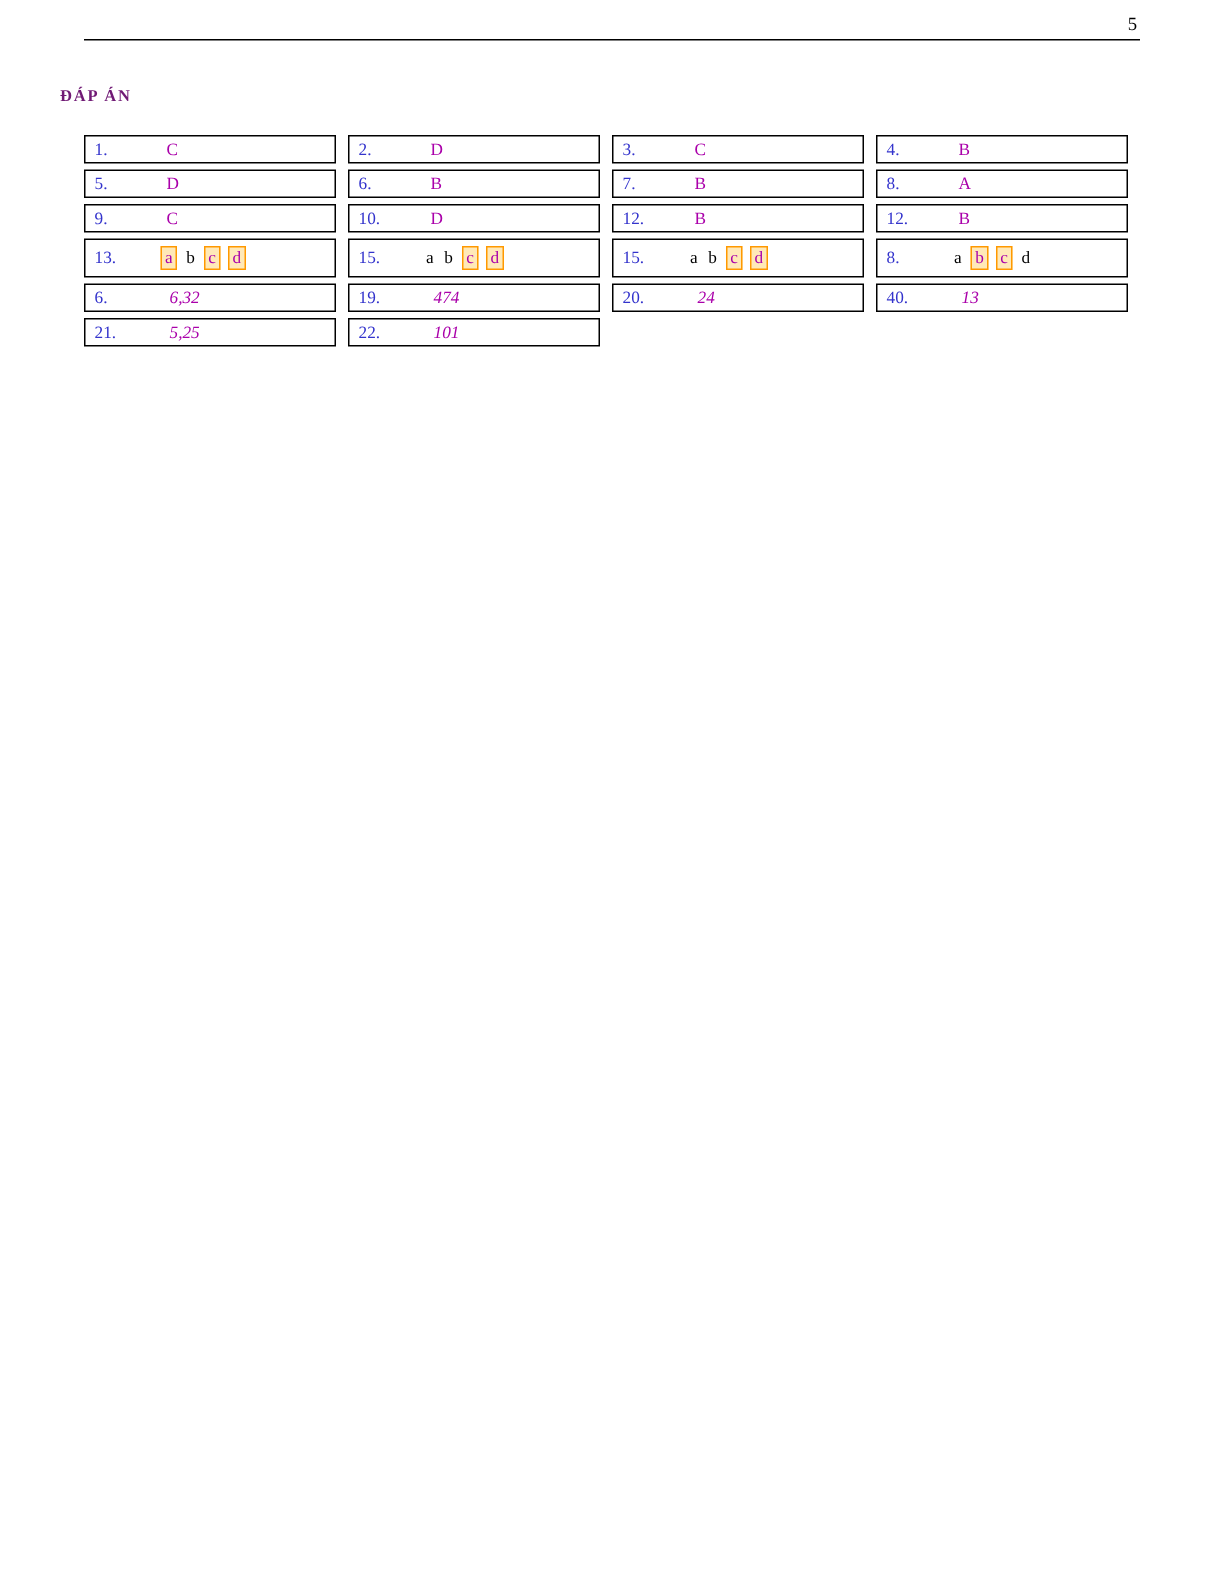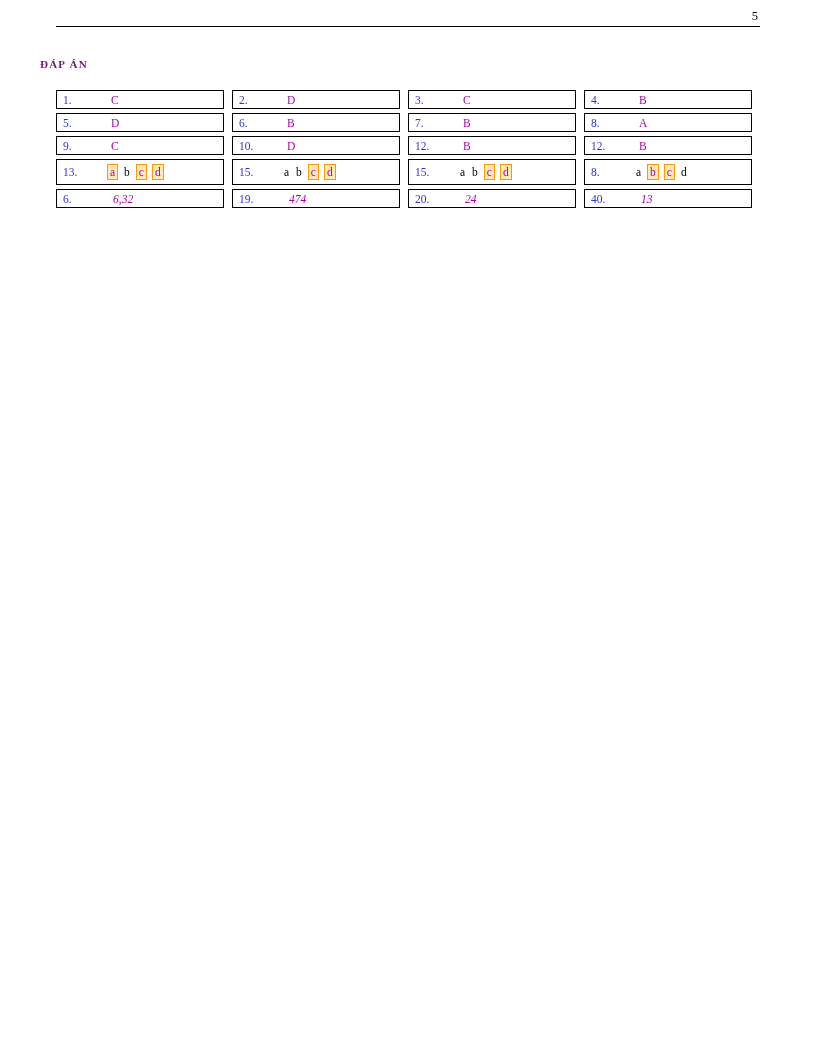--- a/index.html
+++ b/index.html
@@ -235,15 +235,25 @@
         </div>
         <div class="cell w1">
           <span class="qnum">20.</span>
           <span class="ans num">24</span>
         </div>
         <div class="cell w1 last">
           <span class="qnum">40.</span>
           <span class="ans num">13</span>
         </div>
       </div>
+      <div class="answer-row">
+        <div class="cell w1">
+          <span class="qnum">21.</span>
+          <span class="ans num">5,25</span>
+        </div>
+        <div class="cell w1 last">
+          <span class="qnum">22.</span>
+          <span class="ans num">101</span>
+        </div>
+      </div>
     </div>
 
 </div>
 
 </body></html>

